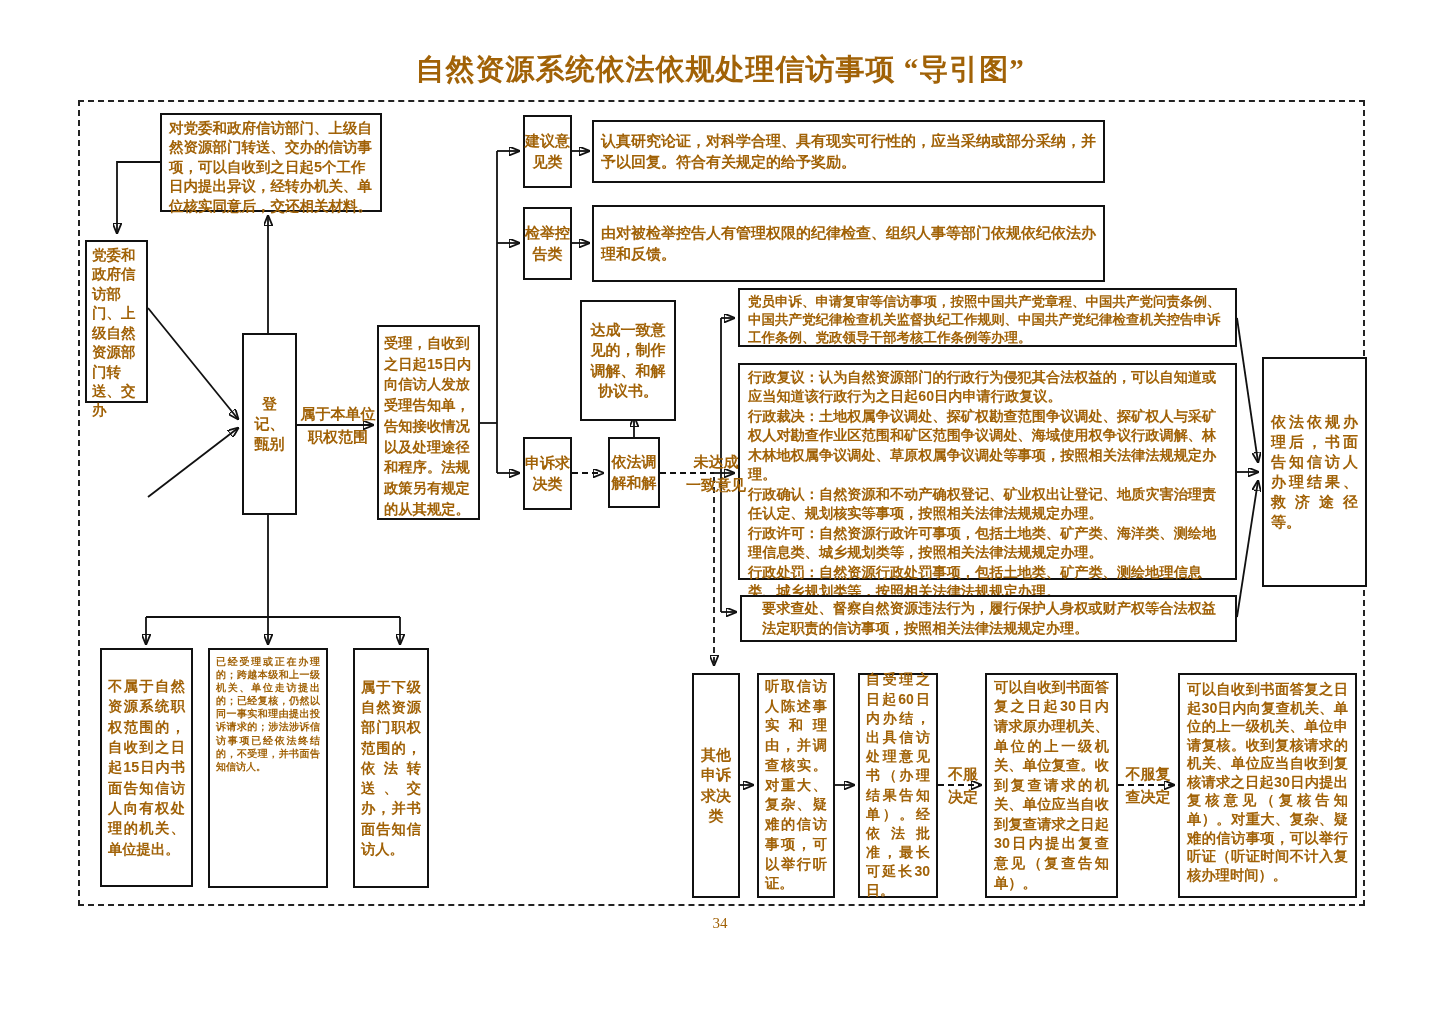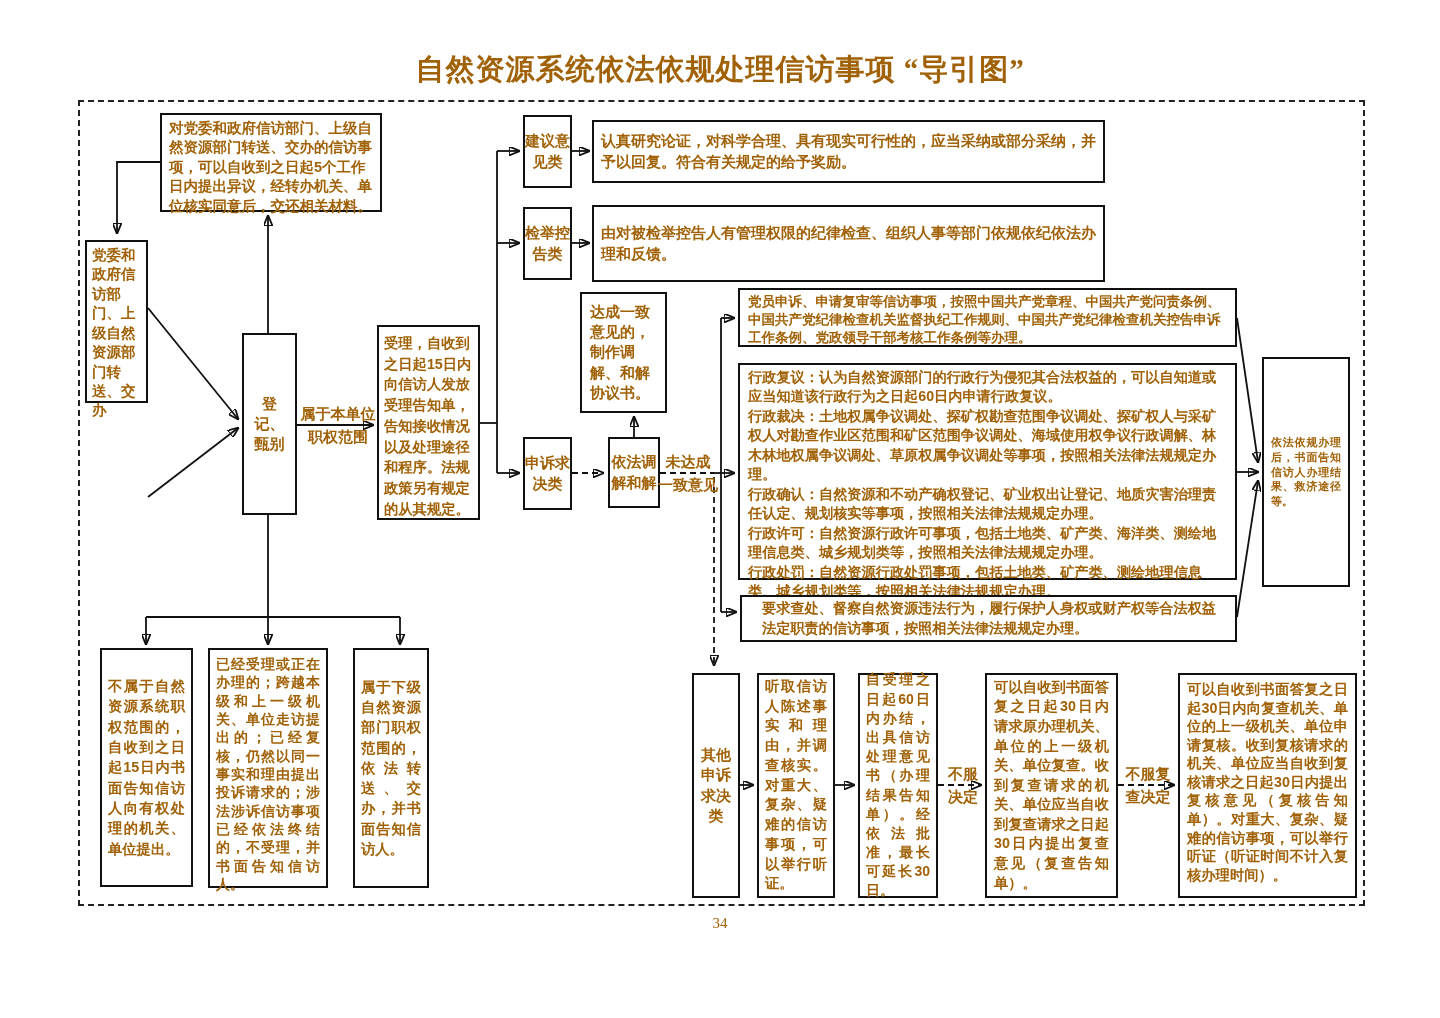--- a/index.html
+++ b/index.html
@@ -112,21 +112,21 @@
     <span>申诉求决类</span>
   </div>
 
   <div class="box vc" style="left:592px;top:120px;width:513px;height:63px;font-size:15px;">
     <div class="t">认真研究论证，对科学合理、具有现实可行性的，应当采纳或部分采纳，并予以回复。符合有关规定的给予奖励。</div>
   </div>
   <div class="box vc" style="left:592px;top:205px;width:513px;height:77px;font-size:15px;">
     <div class="t">由对被检举控告人有管理权限的纪律检查、组织人事等部门依规依纪依法办理和反馈。</div>
   </div>
 
-  <div class="box vc" style="left:580px;top:292px;width:87px;height:121px;font-size:15px;">
+  <div class="box vc" style="left:580px;top:300px;width:96px;height:121px;font-size:15px;text-align:center;">
     <div class="t" style="padding:4px 8px;">达成一致意见的，制作调解、和解协议书。</div>
   </div>
 
   <div class="box cc" style="left:608px;top:437px;width:52px;height:71px;font-size:15px;">
     <span>依法调解和解</span>
   </div>
 
   <div class="box" style="left:738px;top:288px;width:499px;height:59px;font-size:13.5px;line-height:1.33;">
     <div class="t" style="padding:3px 8px;">党员申诉、申请复审等信访事项，按照中国共产党章程、中国共产党问责条例、中国共产党纪律检查机关监督执纪工作规则、中国共产党纪律检查机关控告申诉工作条例、党政领导干部考核工作条例等办理。</div>
   </div>
@@ -136,29 +136,29 @@
 行政裁决：土地权属争议调处、探矿权勘查范围争议调处、探矿权人与采矿权人对勘查作业区范围和矿区范围争议调处、海域使用权争议行政调解、林木林地权属争议调处、草原权属争议调处等事项，按照相关法律法规规定办理。
 行政确认：自然资源和不动产确权登记、矿业权出让登记、地质灾害治理责任认定、规划核实等事项，按照相关法律法规规定办理。
 行政许可：自然资源行政许可事项，包括土地类、矿产类、海洋类、测绘地理信息类、城乡规划类等，按照相关法律法规规定办理。
 行政处罚：自然资源行政处罚事项，包括土地类、矿产类、测绘地理信息类、城乡规划类等，按照相关法律法规规定办理。</div>
   </div>
 
   <div class="box vc" style="left:740px;top:595px;width:497px;height:47px;font-size:14.2px;padding-left:12px;">
     <div class="t" style="padding:2px 8px;">要求查处、督察自然资源违法行为，履行保护人身权或财产权等合法权益法定职责的信访事项，按照相关法律法规规定办理。</div>
   </div>
 
-  <div class="box vc" style="left:1262px;top:357px;width:88px;height:230px;font-size:11px;">
+  <div class="box vc" style="left:1262px;top:357px;width:105px;height:230px;font-size:15px;">
     <div class="t jst">依法依规办理后，书面告知信访人办理结果、救济途径等。</div>
   </div>
 
   <div class="box vc" style="left:100px;top:648px;width:93px;height:239px;font-size:14.3px;line-height:1.42;">
     <div class="t jst" style="padding:4px 6px;">不属于自然资源系统职权范围的，自收到之日起15日内书面告知信访人向有权处理的机关、单位提出。</div>
   </div>
 
-  <div class="box" style="left:208px;top:648px;width:120px;height:240px;font-size:14px;line-height:1.31;">
+  <div class="box" style="left:208px;top:648px;width:120px;height:240px;font-size:10px;line-height:1.31;">
     <div class="t jst" style="padding:5px 6px;">已经受理或正在办理的；跨越本级和上一级机关、单位走访提出的；已经复核，仍然以同一事实和理由提出投诉请求的；涉法涉诉信访事项已经依法终结的，不受理，并书面告知信访人。</div>
   </div>
 
   <div class="box vc" style="left:353px;top:648px;width:76px;height:240px;font-size:14.3px;line-height:1.42;">
     <div class="t jst" style="padding:4px 6px;">属于下级自然资源部门职权范围的，依法转送、交办，并书面告知信访人。</div>
   </div>
 
   <div class="box cc" style="left:692px;top:673px;width:48px;height:225px;font-size:15px;">
     <span>其他申诉求决类</span>
   </div>
@@ -174,21 +174,21 @@
   <div class="box vc" style="left:985px;top:673px;width:133px;height:225px;font-size:14.3px;line-height:1.37;">
     <div class="t jst" style="padding:3px 7px;">可以自收到书面答复之日起30日内请求原办理机关、单位的上一级机关、单位复查。收到复查请求的机关、单位应当自收到复查请求之日起30日内提出复查意见（复查告知单）。</div>
   </div>
 
   <div class="box" style="left:1178px;top:673px;width:179px;height:225px;font-size:14.3px;line-height:1.3;">
     <div class="t jst" style="padding:5px 7px;">可以自收到书面答复之日起30日内向复查机关、单位的上一级机关、单位申请复核。收到复核请求的机关、单位应当自收到复核请求之日起30日内提出复核意见（复核告知单）。对重大、复杂、疑难的信访事项，可以举行听证（听证时间不计入复核办理时间）。</div>
   </div>
 
   <div class="lbl" style="left:296px;top:402px;width:84px;">属于本单位
 职权范围</div>
-  <div class="lbl" style="left:656px;top:450px;width:64px;">未达成
+  <div class="lbl" style="left:684px;top:450px;width:64px;">未达成
 一致意见</div>
   <div class="lbl" style="left:940px;top:762px;width:46px;">不服
 决定</div>
   <div class="lbl" style="left:1119px;top:762px;width:58px;">不服复
 查决定</div>
 
   <div id="pagenum">34</div>
 </div>
 
 </body></html>

